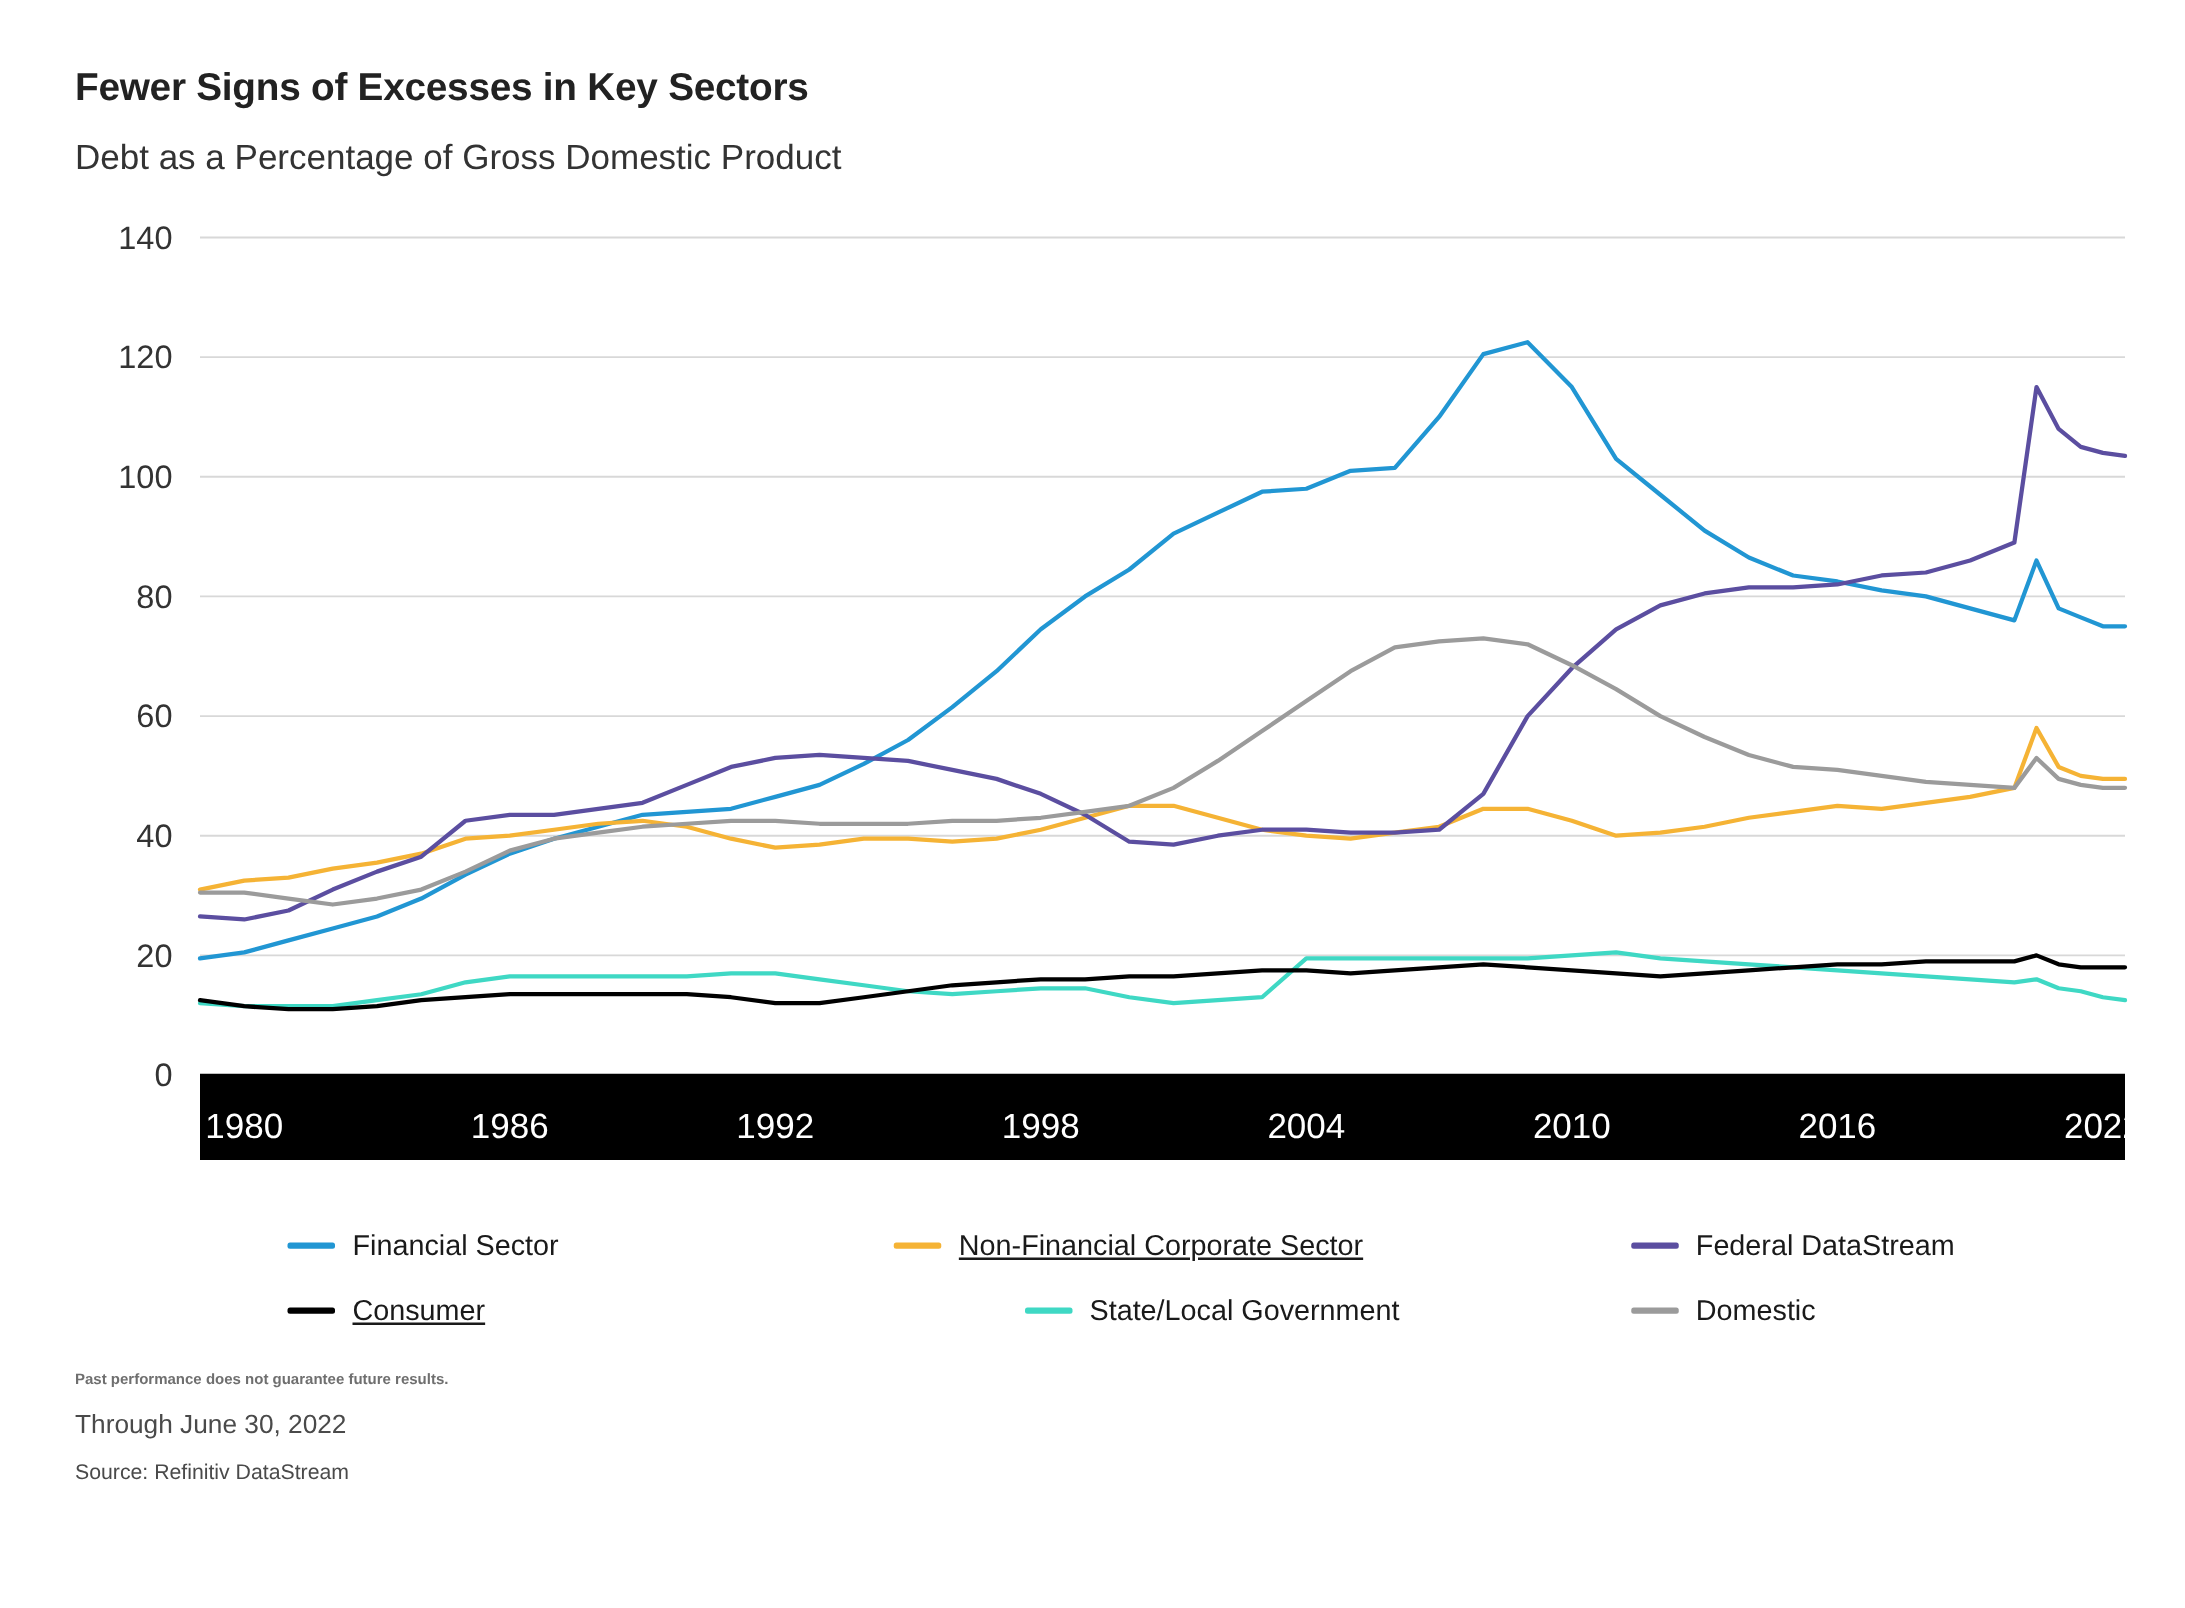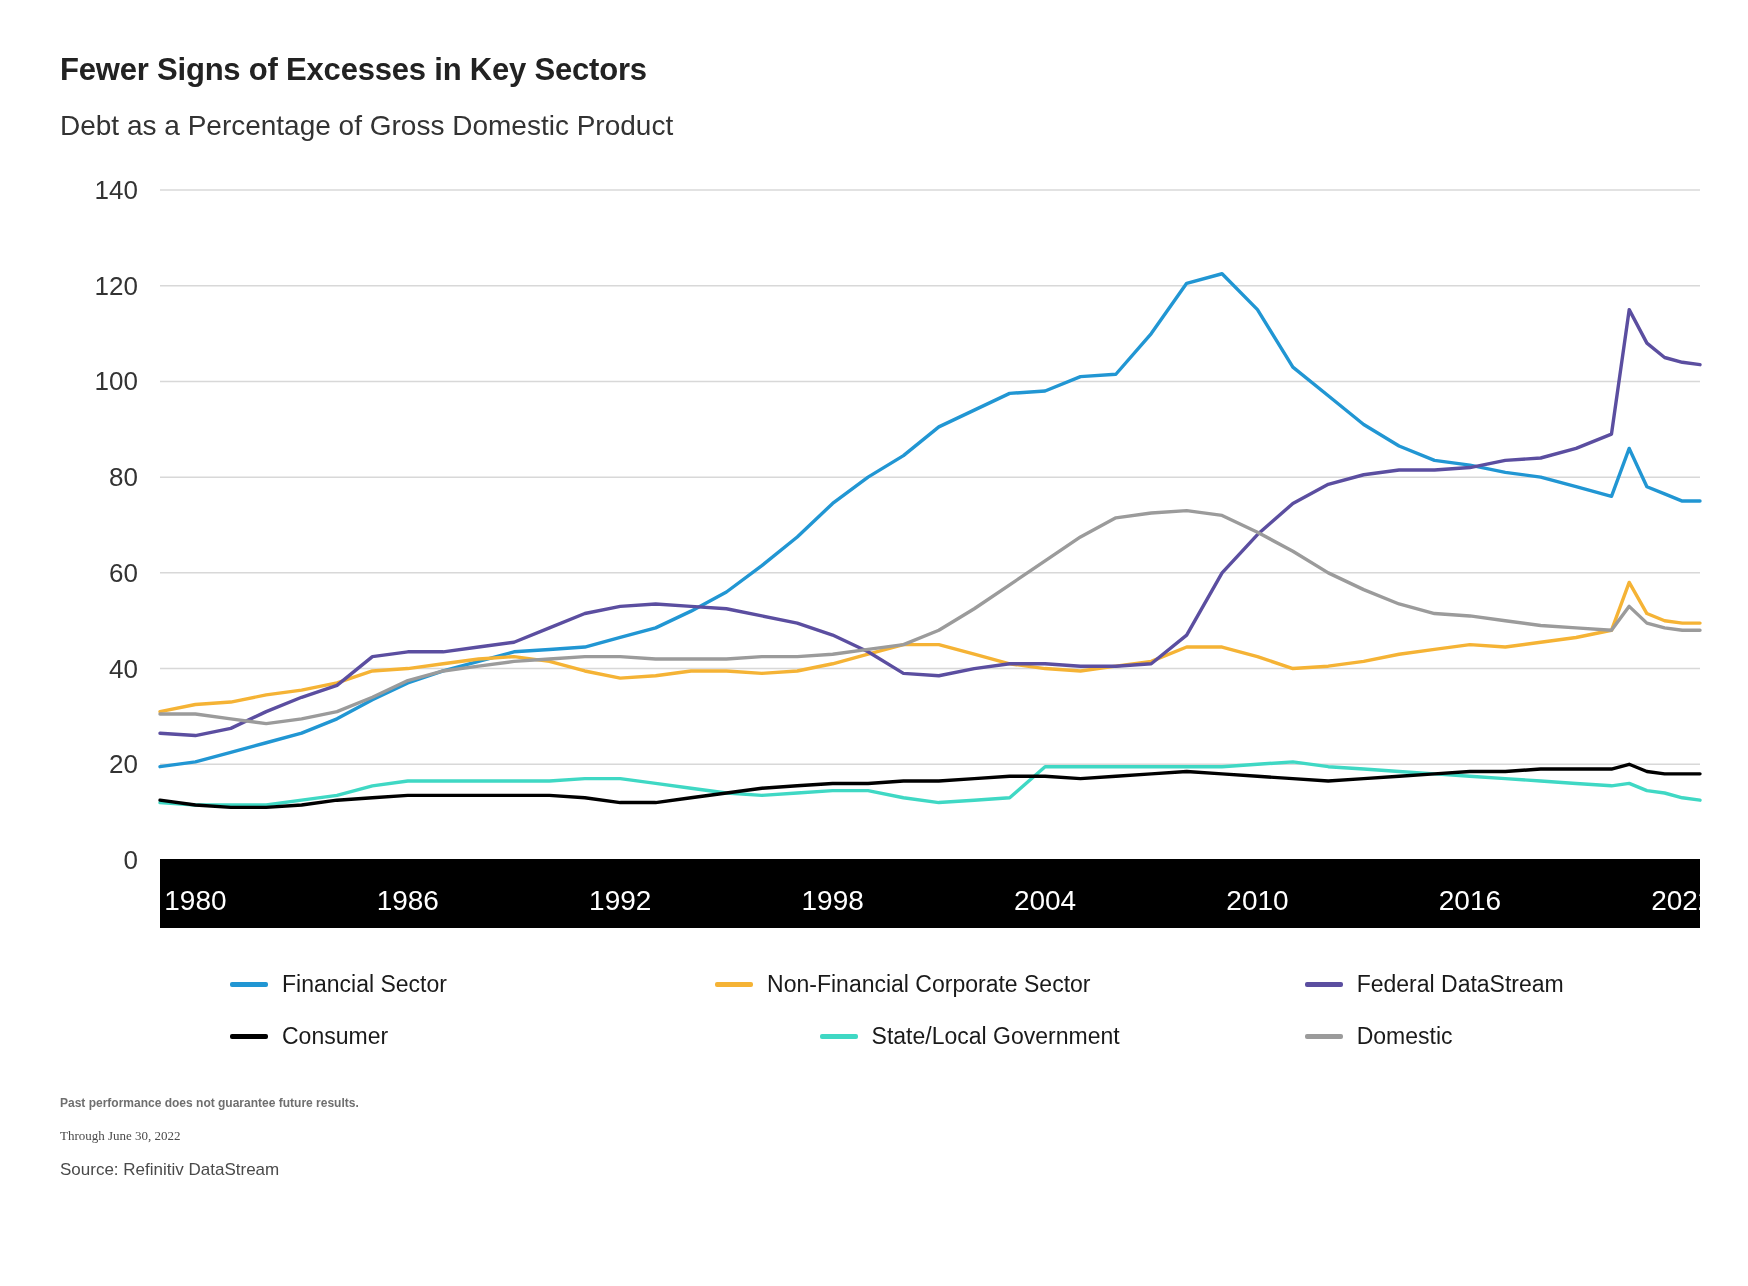--- a/index.html
+++ b/index.html
@@ -50,56 +50,55 @@
   }
   .legend {
     position: absolute;
     left: 230px;
     top: 958px;
     width: 1400px;
   }
   .legend-row {
     display: flex;
     flex-direction: row;
-    align-items: center;
+    align-items: flex-end;
     height: 52px;
   }
   .legend-item {
     display: flex;
     flex-direction: row;
     align-items: center;
     font-size: 23px;
     color: #1a1a1a;
   }
   .legend-item .swatch {
     width: 38px;
     height: 5px;
     border-radius: 2px;
     margin-right: 14px;
     flex: none;
   }
   .col1 { width: 492px; }
-  .col2 { width: 598px; }
+  .col2 { width: 598px; text-decoration: underline; }
   .col3 { width: 330px; }
   .footnotes {
     position: absolute;
     left: 60px;
     top: 1096px;
   }
   .disclaimer {
     font-size: 12px;
     font-weight: bold;
     color: #6f6f6f;
     margin-bottom: 18px;
   }
   .through {
-    font-size: 13px;
+    font-size: 21px;
     color: #4a4a4a;
     margin-bottom: 16px;
-    font-family: Liberation Serif, serif;
   }
   .source {
     font-size: 17px;
     color: #4a4a4a;
   }
   .axis-label {
     font-size: 26px;
     fill: #333333;
     font-family: "Liberation Sans", sans-serif;
   }

